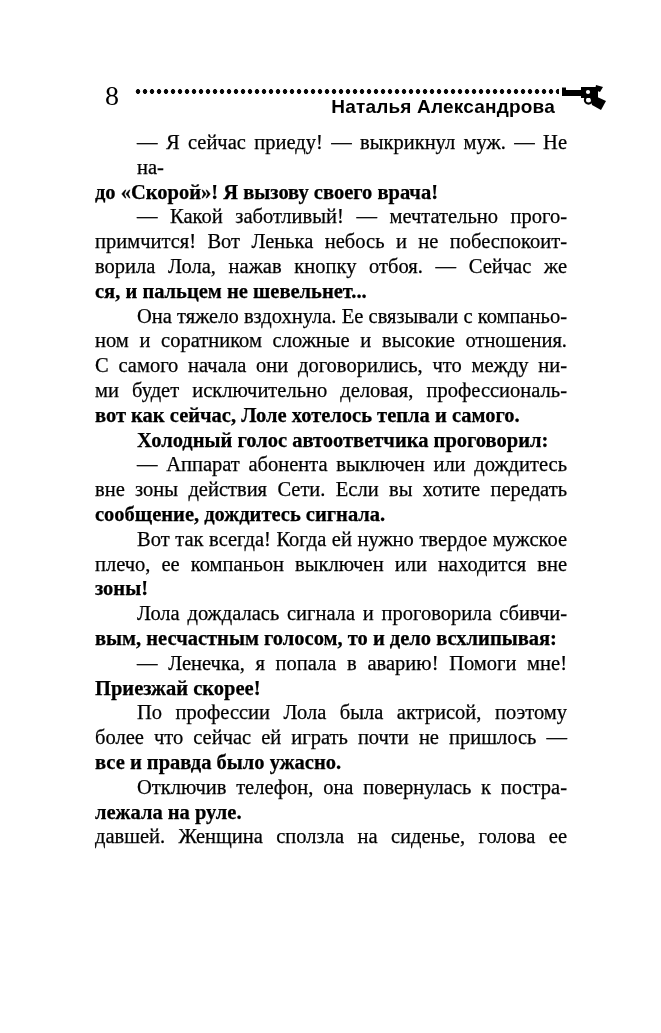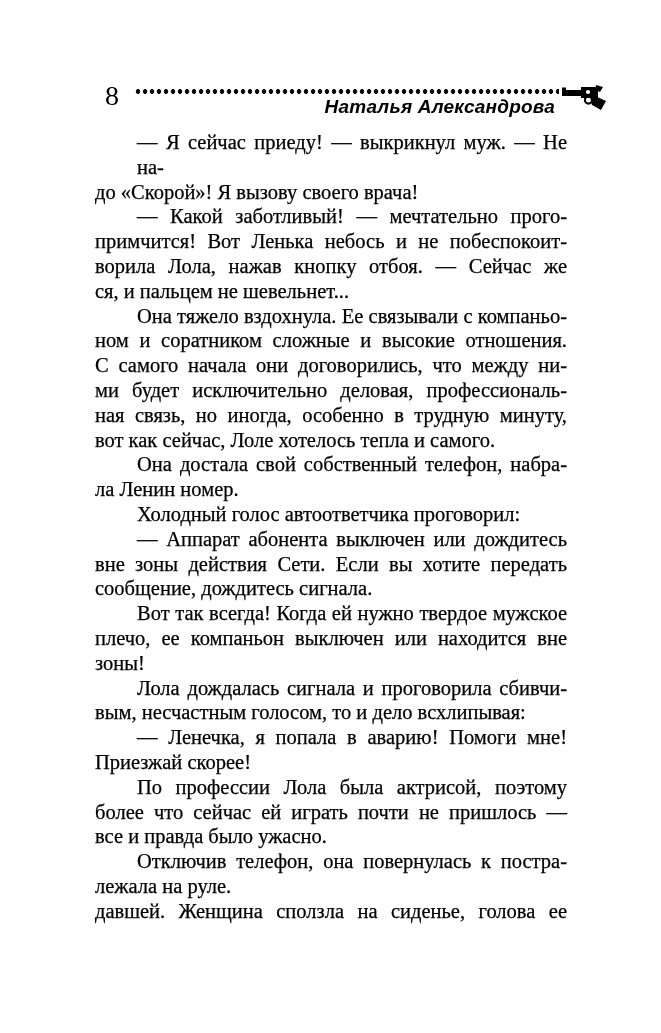--- a/index.html
+++ b/index.html
@@ -26,34 +26,34 @@
     position: absolute; left: 30px; right: 46px; top: 4px;
     height: 7px;
     background-image: radial-gradient(circle at 3px 3.5px, #0a0a0a 2.1px, rgba(0,0,0,0) 2.6px);
     background-size: 7px 7px;
     background-repeat: repeat-x;
   }
   .gun { position: absolute; right: -2px; top: -2px; width: 46px; height: 28px; }
   .author {
     position: absolute; right: 50px; top: 12px;
     font-family: "Liberation Sans", sans-serif;
-    font-style: italic; font-weight: 700;
+    font-weight: 700;
     font-size: 19px; letter-spacing: 0.2px;
     white-space: nowrap;
   }
   
   .text {
     position: absolute;
     left: 95px; top: 130px; width: 472px;
     font-size: 20.5px; line-height: 24.8px;
     -webkit-text-stroke: 0.25px #000;
   }
   .line { text-align: justify; text-align-last: justify; white-space: normal; }
   .line.first { padding-left: 42px; }
-  .line.last { text-align: right; text-align-last: left; }
+  .line.last { text-align: right; text-align-last: left; font-weight: bold; }
 </style>
 </head>
 <body>
 
 <div class="header">
   <span class="pageno">8</span>
   <span class="dots"></span>
   <span class="gun">
     <svg viewBox="0 0 46 28" width="46" height="28" aria-hidden="true">
       <g fill="#000000">
@@ -79,26 +79,21 @@
       <div class="line first">— Какой заботливый! — мечтательно прого-</div>
       <div class="line">примчится! Вот Ленька небось и не побеспокоит-</div>
       <div class="line">ворила Лола, нажав кнопку отбоя. — Сейчас же</div>
       <div class="line last">ся, и пальцем не шевельнет...</div>
     </div>
     <div>
       <div class="line first">Она тяжело вздохнула. Ее связывали с компаньо-</div>
       <div class="line">ном и соратником сложные и высокие отношения.</div>
       <div class="line">С самого начала они договорились, что между ни-</div>
       <div class="line">ми будет исключительно деловая, профессиональ-</div>
-      <div class="line">ная связь, но иногда, особенно в трудную минуту,</div>
       <div class="line last">вот как сейчас, Лоле хотелось тепла и самого.</div>
-    </div>
-    <div>
-      <div class="line first">Она достала свой собственный телефон, набра-</div>
-      <div class="line last">ла Ленин номер.</div>
     </div>
     <div>
       <div class="line first last">Холодный голос автоответчика проговорил:</div>
     </div>
     <div>
       <div class="line first">— Аппарат абонента выключен или дождитесь</div>
       <div class="line">вне зоны действия Сети. Если вы хотите передать</div>
       <div class="line last">сообщение, дождитесь сигнала.</div>
     </div>
     <div>

